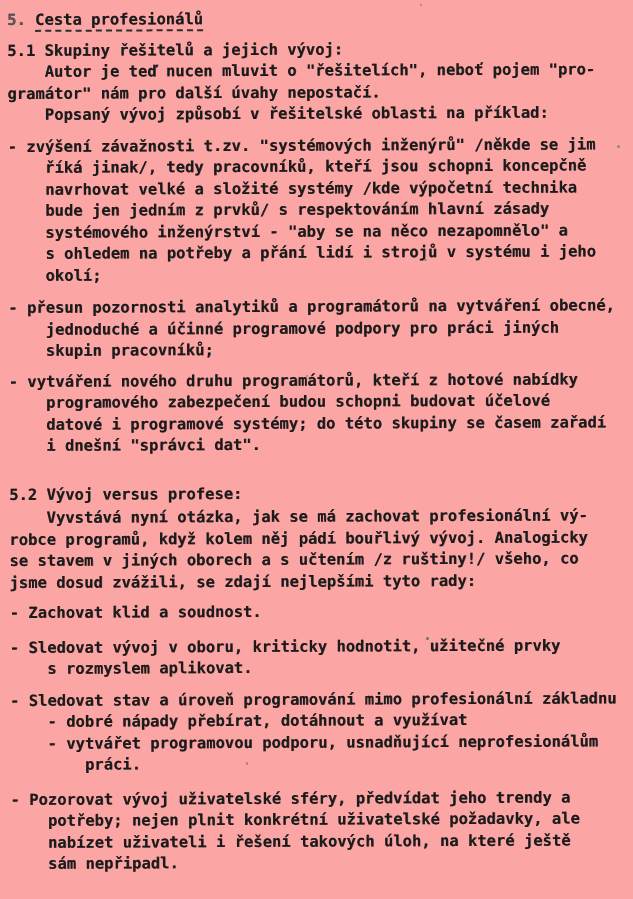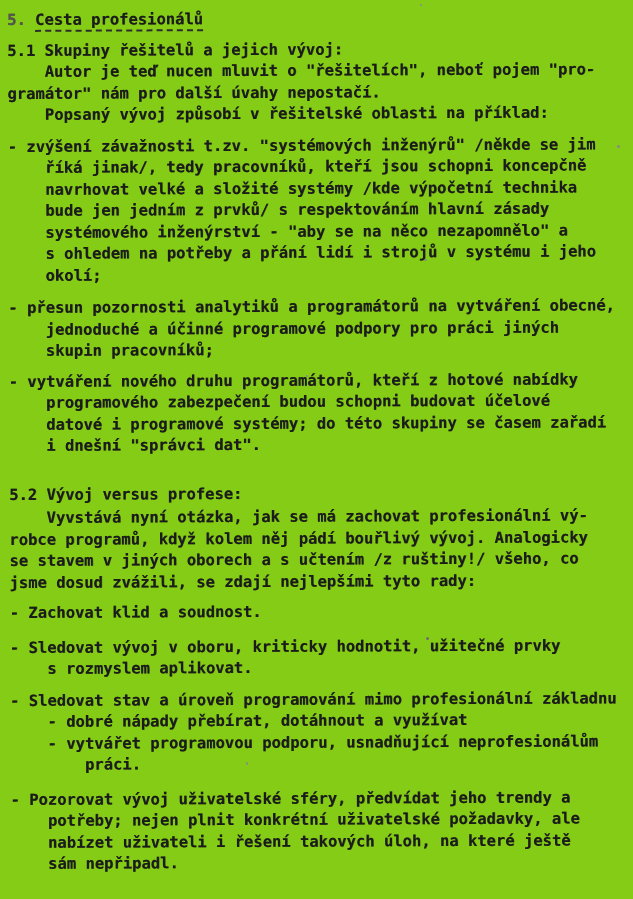--- a/index.html
+++ b/index.html
@@ -7,21 +7,21 @@
     padding: 0;
     width: 633px;
     height: 899px;
     background: #fbfbf8;
     overflow: hidden;
   }
   .page {
     position: relative;
     width: 633px;
     height: 899px;
-    background: #84cc16;
+    background: #fca5a5;
   }
   .doc {
     position: absolute;
     top: 7px;
     left: 7px;
     right: 0;
     font-family: "DejaVu Sans Mono", "Liberation Mono", monospace;
     font-weight: bold;
     font-size: 15.5px;
     line-height: 21.5px;

